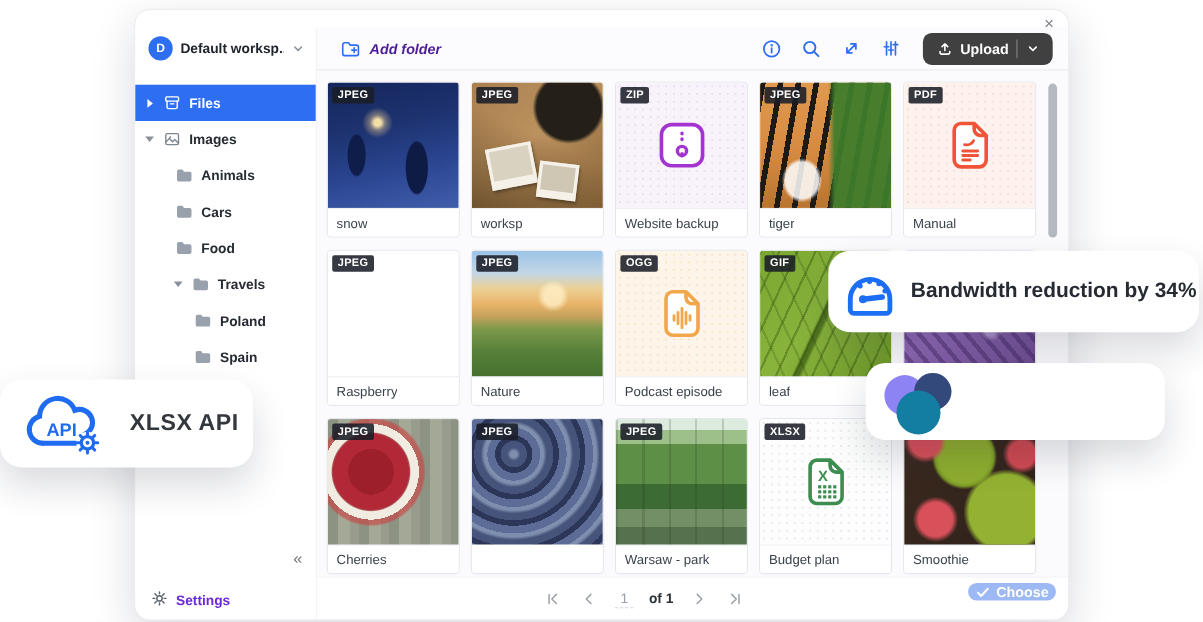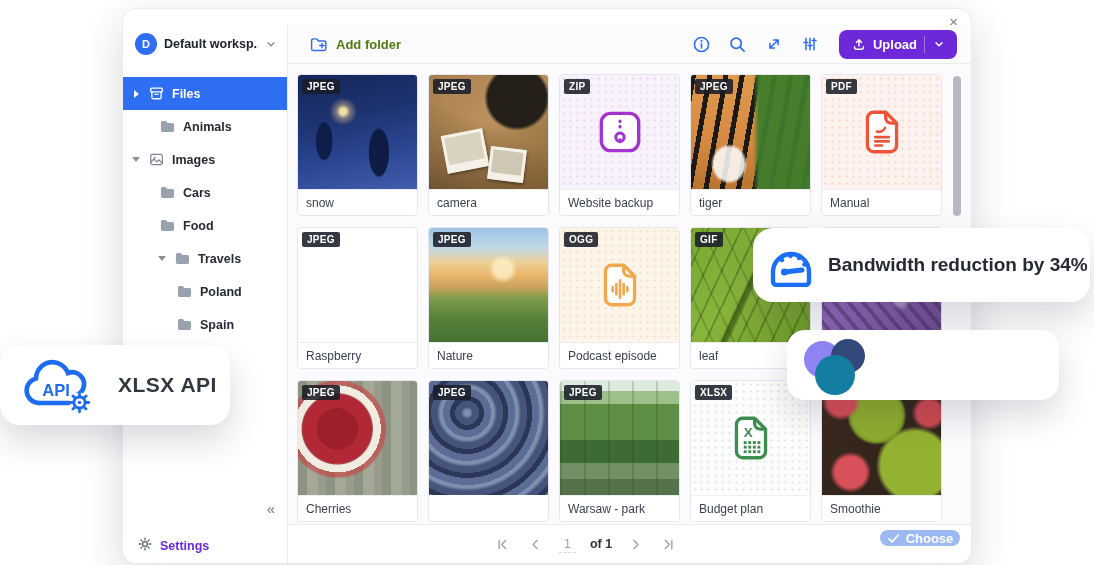--- a/index.html
+++ b/index.html
@@ -34,25 +34,25 @@
   .lvl2{padding-left:53px;}
   .collapse-btn{position:absolute;right:12px;bottom:46px;background:none;border:none;
     color:#6f757e;font-size:15px;cursor:pointer;}
   .settings-row{position:absolute;left:14px;bottom:8px;display:flex;align-items:center;gap:7px;
     font-size:12.5px;font-weight:bold;color:#6d28d9;cursor:pointer;justify-content:space-between;}
   
   .main{position:absolute;left:165px;right:0;top:16px;bottom:0;background:#fbfbfd;border-radius:0 0 14px 0;overflow:hidden;}
   .toolbar{position:absolute;top:0;left:0;right:0;height:39px;background:#fcfcfe;
     border-bottom:1px solid #e9ebf0;display:flex;align-items:center;padding:0 14px 0 21px;}
   .add-folder{display:flex;align-items:center;gap:8px;background:none;border:none;cursor:pointer;
-    font-size:13px;font-weight:bold;color:#4d7c0f;font-family:inherit;}
+    font-size:13px;font-weight:bold;color:#4c1d95;font-family:inherit;font-style:italic;}
   .tb-right{margin-left:auto;display:flex;align-items:center;gap:10px;}
   .icon-btn{width:26px;height:26px;display:flex;align-items:center;justify-content:center;
     background:none;border:none;cursor:pointer;}
-  .upload-btn{margin-left:6px;display:flex;align-items:center;height:29px;background:#6d28d9;
+  .upload-btn{margin-left:6px;display:flex;align-items:center;height:29px;background:#404040;
     border:none;border-radius:8px;color:#fff;cursor:pointer;padding:0 4px 0 12px;font-family:inherit;}
   .upload-main{display:flex;align-items:center;gap:6px;font-size:13px;font-weight:bold;color:#fff;}
   .upload-caret{display:flex;align-items:center;padding:0 8px;margin-left:7px;border-left:1px solid rgba(255,255,255,.35);height:17px;cursor:pointer;}
   
   .grid{position:absolute;left:9px;top:49px;display:grid;grid-template-columns:repeat(5,121px);
     grid-auto-rows:142px;column-gap:10px;row-gap:11px;}
   .card{background:#fff;border:1px solid #e5e7ee;border-radius:4px;overflow:hidden;cursor:pointer;
     display:flex;flex-direction:column;}
   .thumb{position:relative;height:114px;flex:0 0 auto;overflow:hidden;}
   .thumb.doc{display:flex;align-items:center;justify-content:center;}
@@ -163,38 +163,38 @@
           <span class="chev"></span>
           <span class="ticon">
             <svg width="17" height="17" viewBox="0 0 22 22" fill="none" stroke="#ffffff" stroke-width="1.7" stroke-linecap="round" stroke-linejoin="round">
               <rect x="3.5" y="4" width="15" height="5" rx="1.2"></rect>
               <path d="M5 9v6.8a2 2 0 0 0 2 2h8a2 2 0 0 0 2-2V9"></path>
               <path d="M9 12.2h4"></path>
             </svg>
           </span>
           <span>Files</span>
         </div>
-        <div class="tree-row lvl1">
-          <span class="ticon">
-            <svg width="17" height="17" viewBox="0 0 22 22">
-              <path fill="#99a1ad" d="M2.5 6a2 2 0 0 1 2-2h4.3l2 2.5h6.7a2 2 0 0 1 2 2V16a2 2 0 0 1-2 2h-13a2 2 0 0 1-2-2z"></path>
-            </svg>
-          </span>
-          <span>Animals</span>
-        </div>
         <div class="tree-row lvl0 has-chev">
           <span class="chev down"></span>
           <span class="ticon">
             <svg width="17" height="17" viewBox="0 0 22 22" fill="none" stroke="#7d8590" stroke-width="1.6" stroke-linecap="round" stroke-linejoin="round">
               <rect x="3.5" y="4.5" width="15" height="13" rx="2"></rect>
               <path d="M3.5 14.5l4.2-4.2 3.8 3.8 2.6-2.6 4.4 4.4"></path>
               <circle cx="8.7" cy="8.7" r="1.2" fill="#7d8590" stroke="none"></circle>
             </svg>
           </span>
           <span>Images</span>
+        </div>
+        <div class="tree-row lvl1">
+          <span class="ticon">
+            <svg width="17" height="17" viewBox="0 0 22 22">
+              <path fill="#99a1ad" d="M2.5 6a2 2 0 0 1 2-2h4.3l2 2.5h6.7a2 2 0 0 1 2 2V16a2 2 0 0 1-2 2h-13a2 2 0 0 1-2-2z"></path>
+            </svg>
+          </span>
+          <span>Animals</span>
         </div>
         <div class="tree-row lvl1">
           <span class="ticon">
             <svg width="17" height="17" viewBox="0 0 22 22">
               <path fill="#99a1ad" d="M2.5 6a2 2 0 0 1 2-2h4.3l2 2.5h6.7a2 2 0 0 1 2 2V16a2 2 0 0 1-2 2h-13a2 2 0 0 1-2-2z"></path>
             </svg>
           </span>
           <span>Cars</span>
         </div>
         <div class="tree-row lvl1">
@@ -315,21 +315,21 @@
           </div>
           <div class="card-footer">
             <span class="card-label">snow</span>
           </div>
         </div>
         <div class="card">
           <div class="thumb art-camera">
             <span class="badge">JPEG</span>
           </div>
           <div class="card-footer">
-            <span class="card-label">camera</span>
+            <span class="card-label">worksp</span>
           </div>
         </div>
         <div class="card">
           <div class="thumb art-zip doc">
             <span style="display: flex;">
               <svg width="54" height="54" viewBox="0 0 52 52">
                 <rect x="8" y="8" width="36" height="36" rx="9" fill="#fff" stroke="#a434cf" stroke-width="3.2"></rect>
                 <path d="M26 15.5v8" stroke="#a434cf" stroke-width="3" stroke-linecap="round" stroke-dasharray="0.5 4.6"></path>
                 <circle cx="26" cy="31" r="4" fill="none" stroke="#a434cf" stroke-width="3"></circle>
                 <path d="M26 33.5v1.8" stroke="#a434cf" stroke-width="3" stroke-linecap="round"></path>

